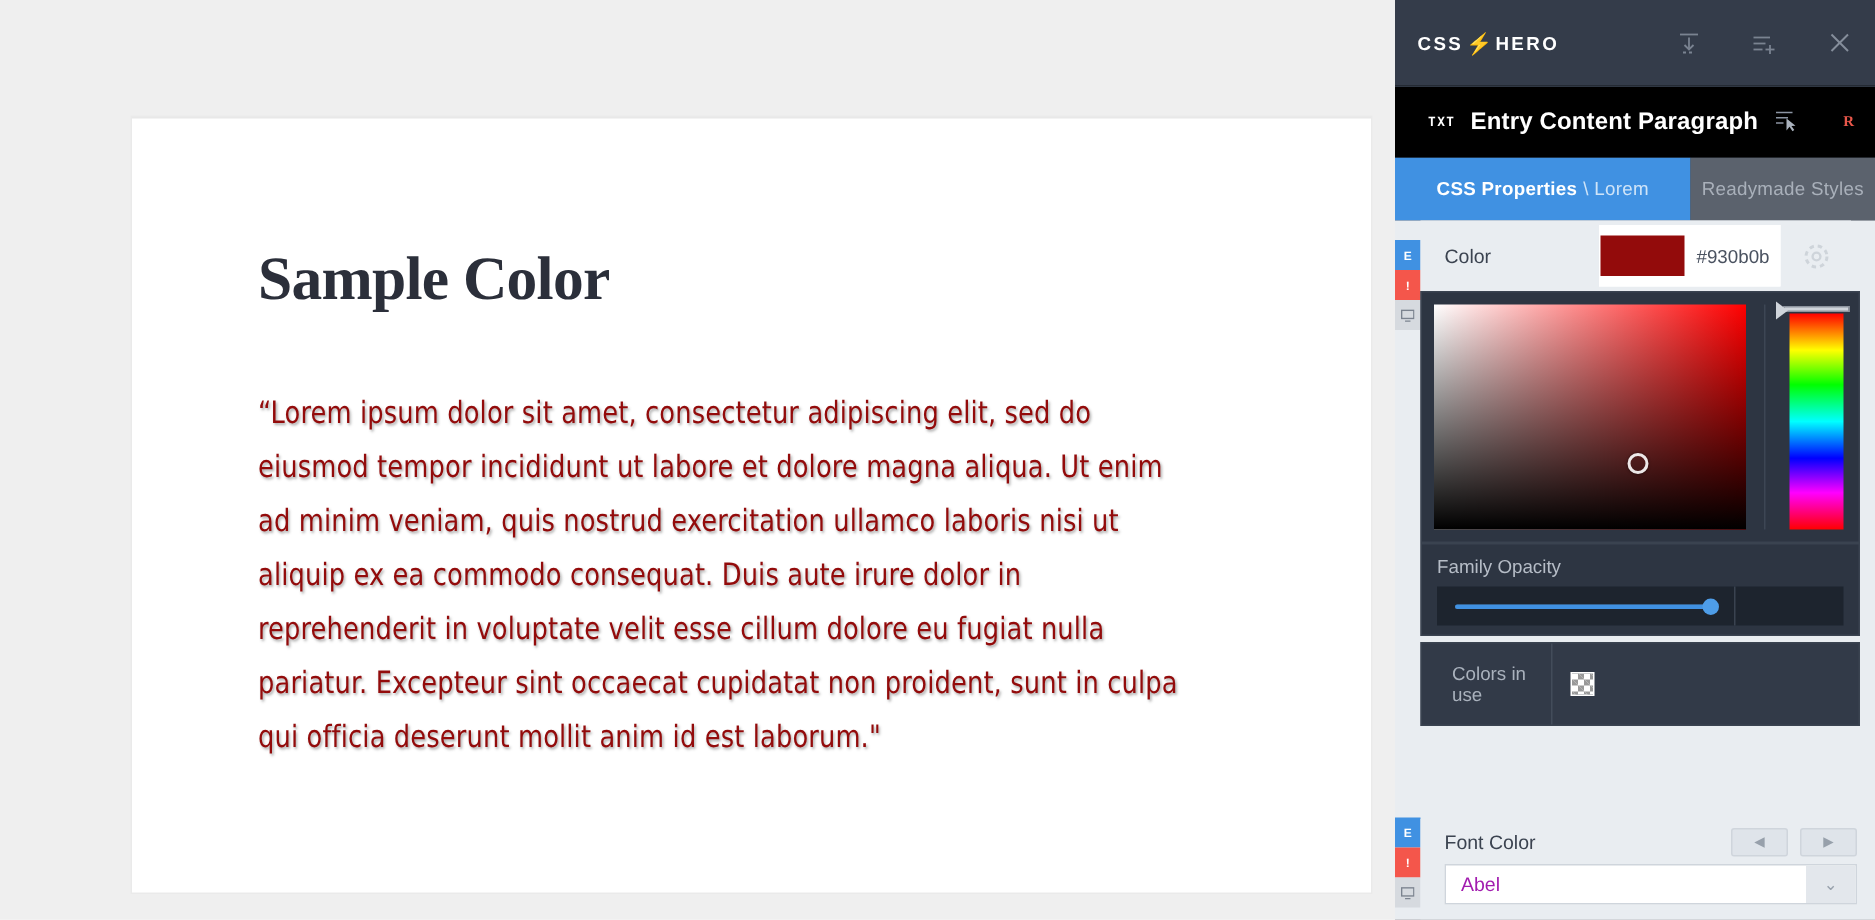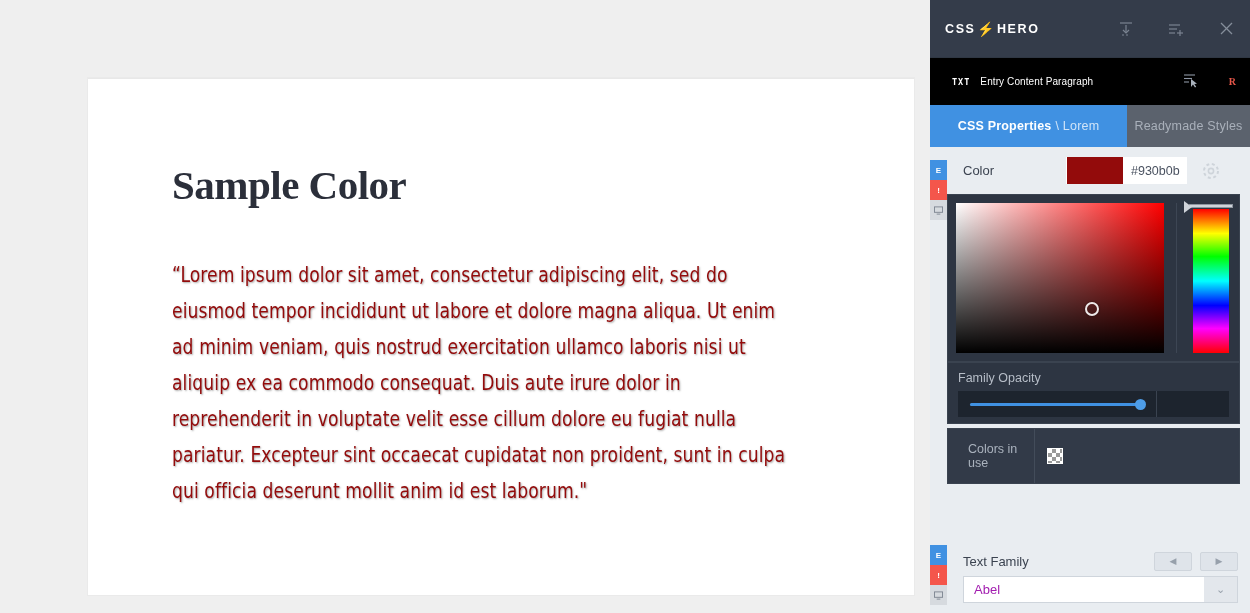--- a/index.html
+++ b/index.html
@@ -71,21 +71,21 @@
   .selector-bar {
     position:relative; height:48px; background:#000000;
     display:flex; align-items:center;
     border-top:1px solid #2f3743;
   }
   .sel-txt-badge {
     margin-left:22px; margin-right:10px;
     color:#ffffff; font-size:8.5px; font-weight:bold; letter-spacing:1px;
     font-family:"DejaVu Sans Mono", monospace;
   }
-  .sel-title { color:#ffffff; font-size:10px; font-weight:normal; letter-spacing:0.1px; }
+  .sel-title { color:#ffffff; font-size:16px; font-weight:bold; letter-spacing:0.1px; }
   .sel-right { position:absolute; right:14px; display:flex; align-items:center; gap:30px; }
   .sel-r-letter { color:#e8574a; font-size:10px; font-weight:bold; font-family:"Liberation Serif",serif; }
 
   .tabs { display:flex; height:42px; }
   .tab {
     flex:0 0 auto; display:flex; align-items:center; justify-content:center;
     font-size:12.5px; letter-spacing:0.2px; cursor:pointer;
   }
   .tab.active { width:197px; background:#4091e2; color:#ffffff; font-weight:bold; }
   .tab.active .sub { color:#cfe4f8; font-weight:normal; margin-left:4px; }
@@ -114,21 +114,21 @@
 
   
   .prop-row {
     position:absolute; left:17px; top:0; right:16px; height:47px;
     background:#e9edf1;
     display:flex; align-items:center;
   }
   .prop-label { margin-left:16px; color:#3b4350; font-size:13px; }
   .color-field {
     position:absolute; right:47px; display:flex; align-items:center;
-    background:#ffffff; height:27px; width:121px;
+    background:#ffffff; height:41px; width:121px;
     border:1px solid #ffffff;
   }
   .color-swatch { width:56px; height:27px; background:#930b0b; }
   .color-hex {
     flex:1; color:#4a5260; font-size:12.5px; padding-left:8px;
     font-family:"Liberation Sans", sans-serif;
   }
   .reset-icon {
     position:absolute; right:13px; width:20px; height:20px;
     opacity:.55;
@@ -377,21 +377,21 @@
         <div class="rail-tab rail-m">
           <svg width="9" height="9" viewBox="0 0 10 10" fill="none" stroke="#7b838f" stroke-width="1">
             <rect x="0.5" y="1" width="9" height="6"></rect>
             <line x1="3" y1="9" x2="7" y2="9"></line>
           </svg>
         </div>
       </div>
 
       <div class="font-section">
         <div class="ff-header">
-          <span class="ff-label">Text Family</span>
+          <span class="ff-label">Font Color</span>
           <div class="ff-arrows">
             <div class="ff-arrow">◀</div>
             <div class="ff-arrow">▶</div>
           </div>
         </div>
         <div class="ff-select">
           <span class="ff-value">Abel</span>
           <span class="ff-caret">⌄</span>
         </div>
       </div>

